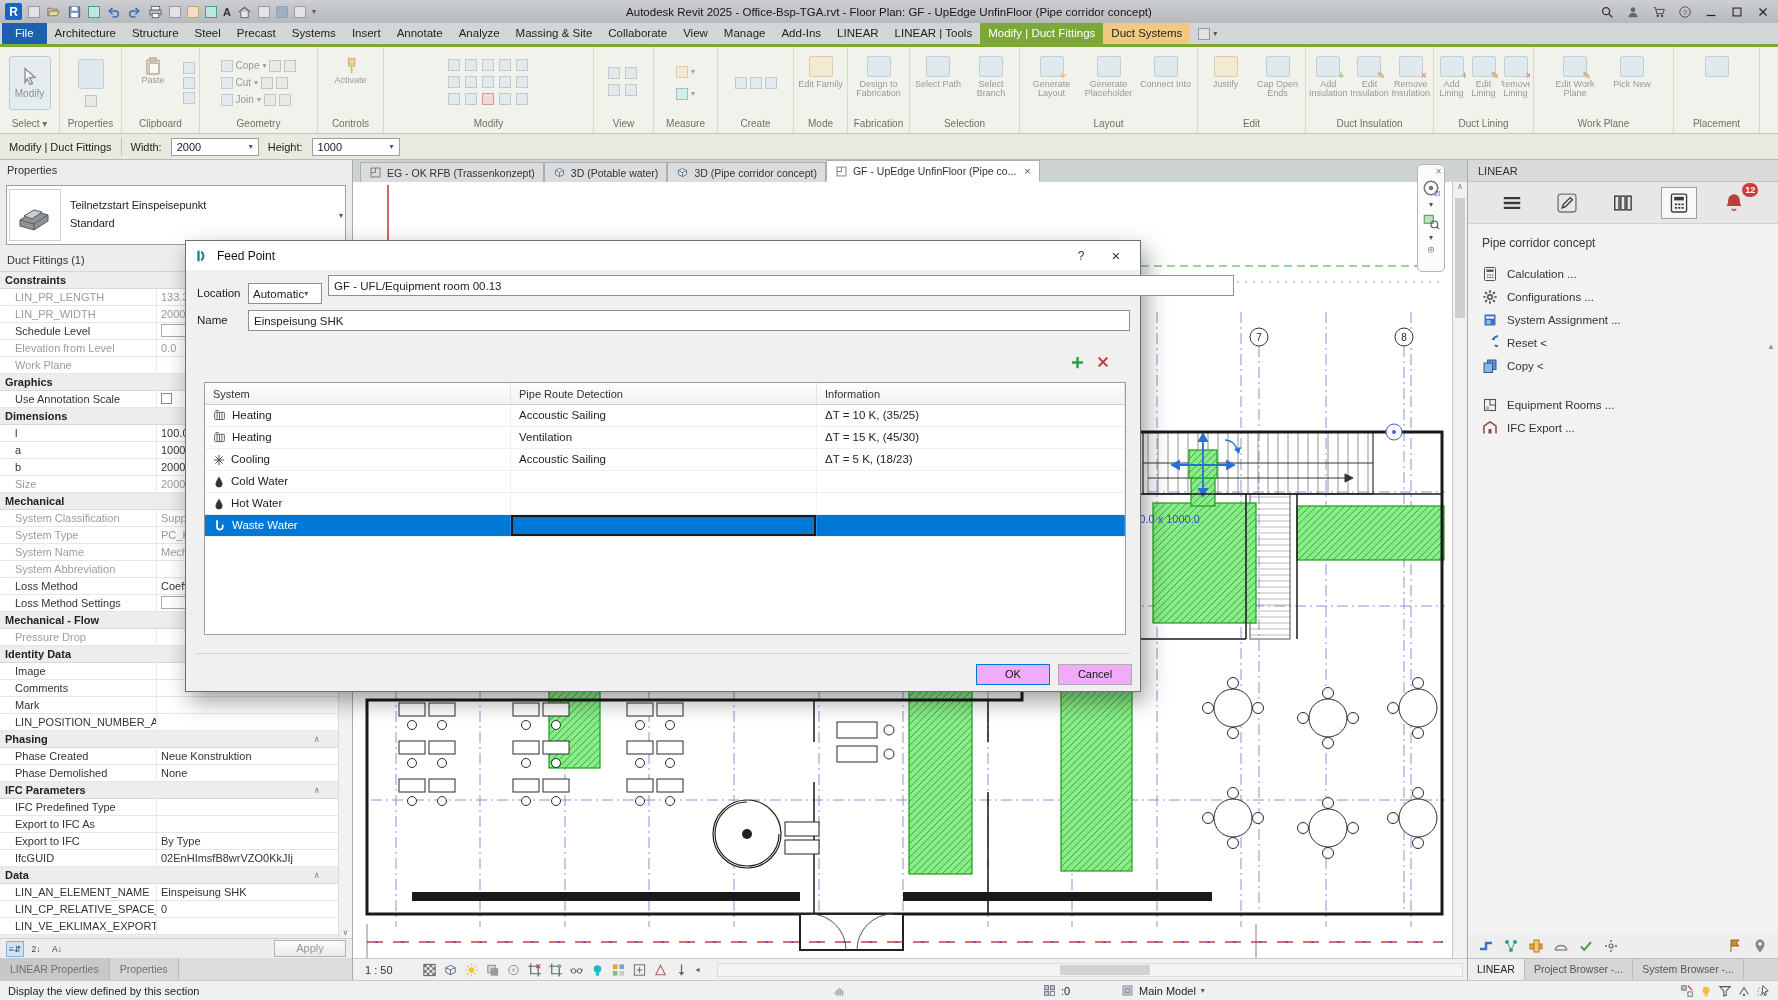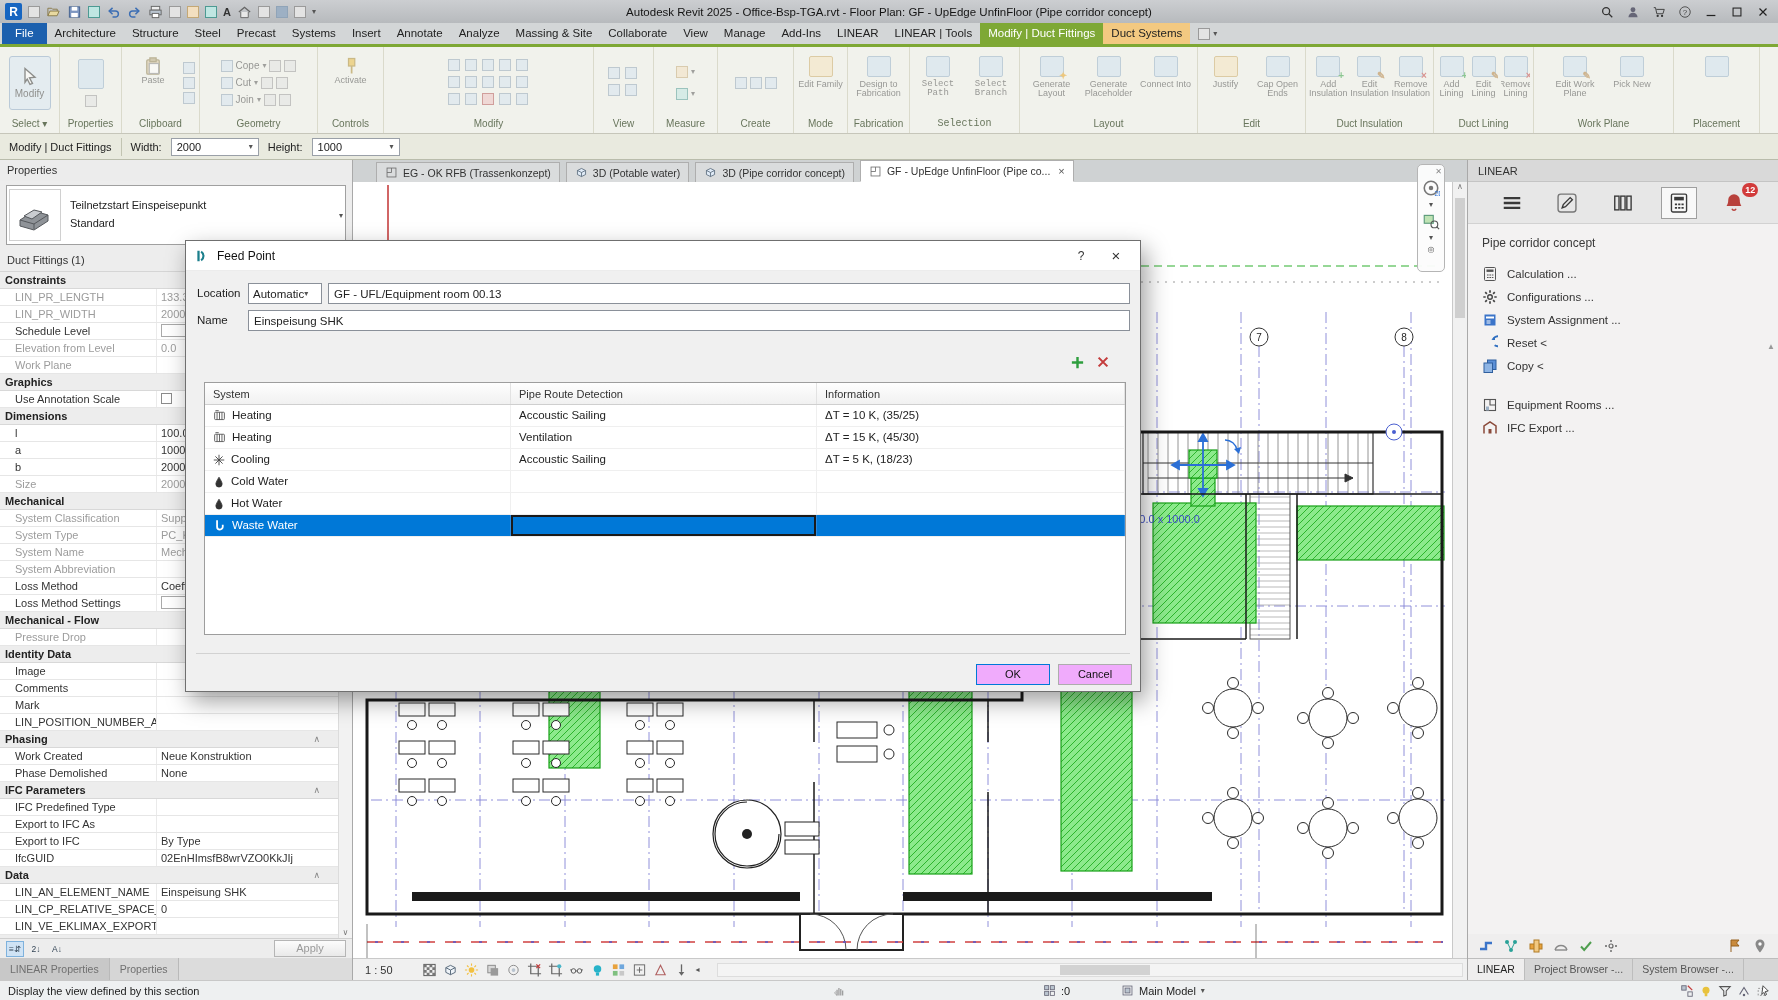--- a/index.html
+++ b/index.html
@@ -78,21 +78,21 @@
 .sortbtn{width:18px;height:16px;display:flex;align-items:center;justify-content:center;font-size:8.5px;color:#345;border:1px solid transparent}
 .sortbtn.on{background:#cfe3f5;border-color:#7fb2dd}
 #applybtn{margin-left:auto;width:72px;height:17px;background:linear-gradient(#fcfcfc,#e9e9e9);border:1px solid #b5b5b5;color:#9a9a9a;text-align:center;line-height:15px}
 #ptabs{height:22px;display:flex;background:#dcdcdc}
 .ptab{padding:0 10px;line-height:22px;font-size:10.5px;color:#707070;border-right:1px solid #b9b9b9}
 .ptab.t0{background:#c8c8c8}
 .ptab.t1{background:#d6d6d6}
 
 
 #canvas{position:relative;flex:1;background:#fff;overflow:hidden}
-#viewtabs{height:22px;background:#cfd2d3;display:flex;align-items:flex-end;padding-left:23px;gap:6px}
+#viewtabs{height:22px;background:#cfd2d3;display:flex;align-items:flex-end;padding-left:7px;gap:0}
 .vtab{height:20px;display:flex;align-items:center;gap:5px;padding:0 8px;background:#dadcdd;border:1px solid #aeaeae;border-bottom:none;font-size:10.5px;color:#333;white-space:nowrap}
 .vtab.on{background:#fff;height:22px;border-bottom:1px solid #fff}
 .vclose{color:#555;font-size:11px;margin-left:3px}
 #plan{position:relative;width:1099px;height:776px;background:#fff}
 #vscroll{position:absolute;right:0;top:22px;width:15px;height:776px;background:#f1f1f1;border-left:1px solid #c9c9c9;font-size:8px;color:#777;text-align:center}
 #vscroll .thumb{position:absolute;left:2px;right:2px;top:16px;height:120px;background:#cfcfcf}
 #navbar{position:absolute;left:1064px;top:4px;width:28px;height:108px;background:rgba(252,252,252,.96);border:1px solid #b5b5b5;border-radius:5px;display:flex;flex-direction:column;align-items:center;padding-top:2px;gap:3px;z-index:5}
 #navbar .icon{width:18px;height:18px}
 #navbar .x{align-self:flex-end;margin-right:2px;font-size:8px;color:#888}
 #vcb{height:22px;background:#f0f0f0;border-top:1px solid #c9c9c9;display:flex;align-items:center;padding-left:12px;gap:7px;font-size:11px;color:#333}
@@ -434,21 +434,21 @@
       </div>
       <div class="rpanel" style="width: 62px;">
         <div class="rbody">
           <div class="bigbtn">
             <span class="bigico"></span>
             <span>Design to Fabrication</span>
           </div>
         </div>
         <div class="rlabel">Fabrication</div>
       </div>
-      <div class="rpanel" style="width: 110px; font-family: Liberation Mono, monospace;">
+      <div class="rpanel" style="width: 110px;">
         <div class="rbody">
           <div class="bigbtn">
             <span class="bigico"></span>
             <span>Select Path</span>
           </div>
           <div class="bigbtn">
             <span class="bigico"></span>
             <span>Select Branch</span>
           </div>
         </div>
@@ -709,21 +709,21 @@
           </div>
           <div class="prow">
             <span class="lab">LIN_POSITION_NUMBER_A</span>
             <span class="val"></span>
           </div>
           <div class="phead">
             <span>Phasing</span>
             <span class="exp">∧</span>
           </div>
           <div class="prow">
-            <span class="lab">Work Created</span>
+            <span class="lab">Phase Created</span>
             <span class="val">Neue Konstruktion</span>
           </div>
           <div class="prow">
             <span class="lab">Phase Demolished</span>
             <span class="val">None</span>
           </div>
           <div class="phead">
             <span>IFC Parameters</span>
             <span class="exp">∧</span>
           </div>
@@ -1368,21 +1368,21 @@
       <span>Feed Point</span>
       <span class="dhelp">?</span>
       <span class="dclose">×</span>
     </div>
 
     <span class="dlabel" style="left:11px;top:46px">Location</span>
     <div class="combo" style="left:62px;top:42px;width:74px">
       <span>Automatic</span>
         <span class="chev">▾</span>
     </div>
-    <input class="dinput" style="left: 142px; top: 42px; width: 802px;" value="GF - UFL/Equipment room 00.13">
+    <input class="dinput" style="left: 142px; top: 34px; width: 906px;" value="GF - UFL/Equipment room 00.13">
 
     <span class="dlabel" style="left:11px;top:73px">Name</span>
     <input class="dinput" style="left: 62px; top: 69px; width: 882px;" value="Einspeisung SHK">
 
     <div class="dtoolbtn" style="right:54px;top:112px">
       <span class="icon">
           <svg width="15" height="15" viewBox="0 0 16 16">
             <path d="M8 2v12M2 8h12" stroke="#2e9e3e" stroke-width="2.6"></path>
           </svg>
         </span>

